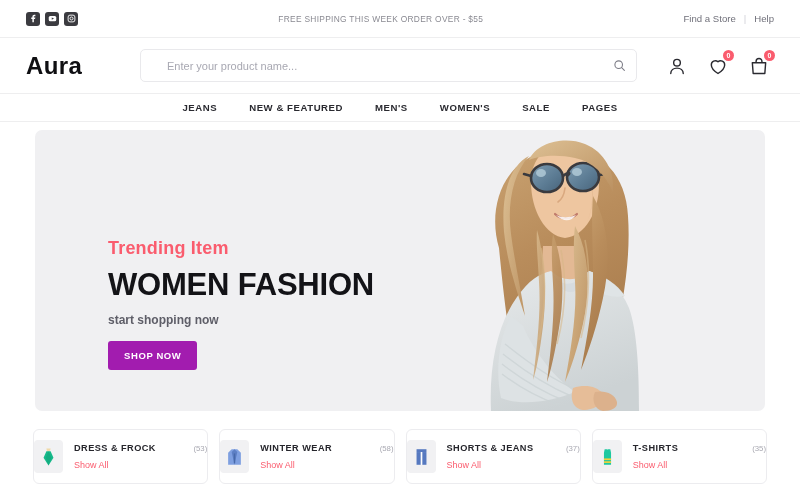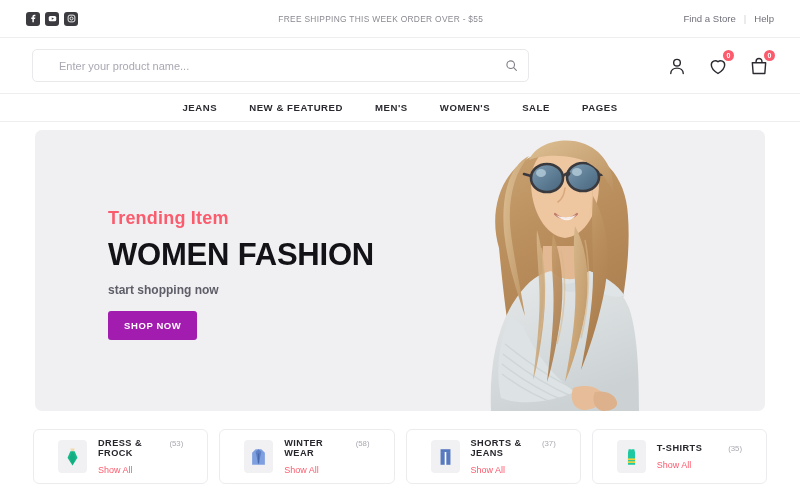--- a/index.html
+++ b/index.html
@@ -136,20 +136,21 @@
     position: absolute;
     left: 73px;
     top: 78px;
     z-index: 3;
   }
   .hero-trending {
     font-size: 18px;
     font-weight: bold;
     color: #fa5c6e;
     letter-spacing: .2px;
+    margin-top: 30px;
   }
   .hero-title {
     font-size: 31px;
     font-weight: bold;
     color: #131317;
     letter-spacing: -.2px;
     margin-top: 8px;
     white-space: nowrap;
   }
   .hero-sub {
@@ -189,21 +190,21 @@
     padding: 18px 33px 0 33px;
   }
   .card {
     flex: 1;
     height: 55px;
     border: 1px solid #ececef;
     border-radius: 6px;
     background: #fff;
     display: flex;
     align-items: center;
-    padding: 0 24px;
+    padding: 0 0;
     gap: 11px;
     cursor: pointer;
   }
   .card-ico {
     width: 29px; height: 33px;
     border-radius: 4px;
     background: #f1f1f3;
     display: flex; align-items: center; justify-content: center;
     flex-shrink: 0;
   }
@@ -253,20 +254,21 @@
   </div>
   <div class="topbar-promo">FREE SHIPPING THIS WEEK ORDER OVER - $55</div>
   <div class="topbar-links">
     <span>Find a Store</span>
     <span class="topbar-sep">|</span>
     <span>Help</span>
   </div>
 </div>
 
 <div class="header">
+  <div class="logo">Aura</div>
 
   <div class="searchwrap">
     <input class="searchbox" type="text" placeholder="Enter your product name..." style="">
     <button class="search-btn">
       <svg width="13" height="13" viewBox="0 0 24 24" fill="none" stroke="#7c7c86" stroke-width="2" stroke-linecap="round">
         <circle cx="10.5" cy="10.5" r="7"></circle>
         <line x1="16" y1="16" x2="21" y2="21"></line>
       </svg>
     </button>
   </div>

